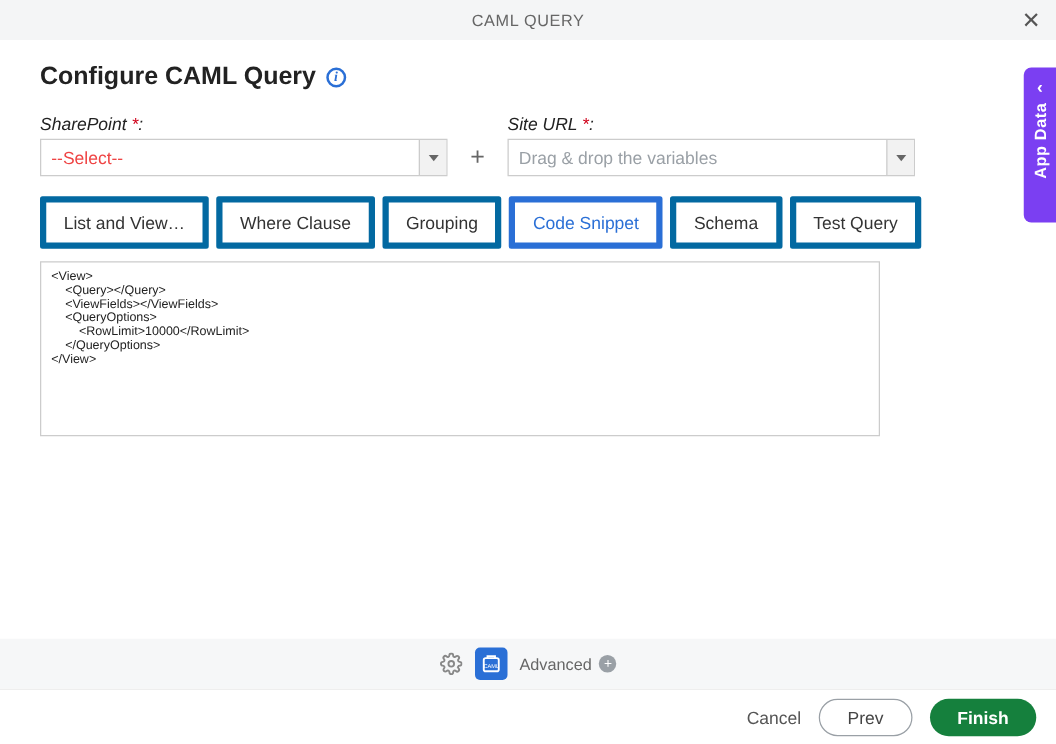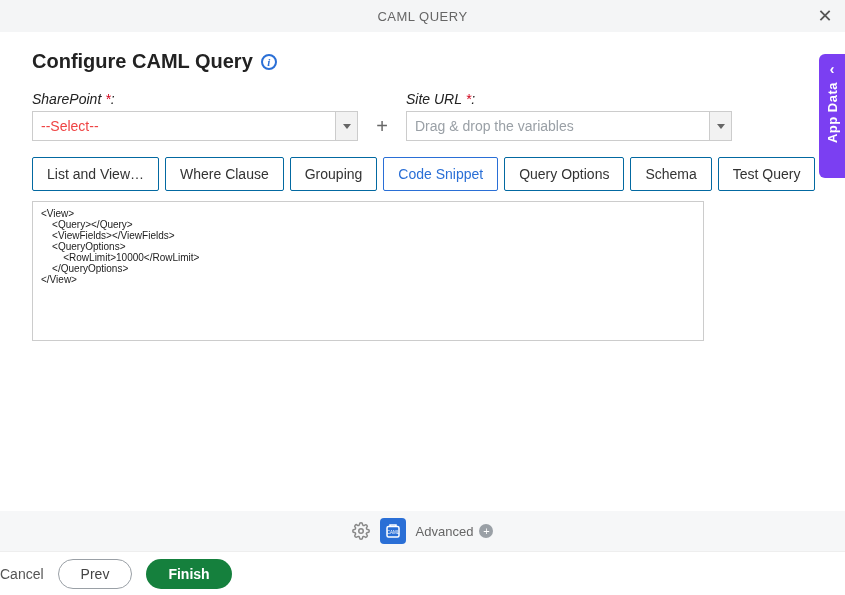--- a/index.html
+++ b/index.html
@@ -118,21 +118,21 @@
     cursor: pointer;
   }
   .sp-field { width: 326px; }
   .site-field { width: 326px; }
   .tabs {
     display: flex;
     gap: 6px;
     margin-bottom: 10px;
   }
   .tab {
-    border: 1px solid #0369a1;
+    border: 5px solid #0369a1;
     padding: 8px 14px;
     font-size: 14px;
     color: #333;
     background: #fff;
     cursor: pointer;
     border-radius: 2px;
     white-space: nowrap;
   }
   .tab.active {
     border-color: #2a6fd6;
@@ -197,20 +197,21 @@
     justify-content: center;
     line-height: 1;
   }
   .footer {
     position: absolute;
     bottom: 0; left: 0; right: 0;
     height: 44px;
     border-top: 1px solid #eee;
     display: flex;
     align-items: center;
+    justify-content: flex-end;
     gap: 14px;
     padding-right: 16px;
     background: #fff;
   }
   .btn-text {
     color: #555;
     font-size: 14px;
     cursor: pointer;
   }
   .btn-outline {
@@ -300,21 +301,20 @@
         </div>
       </div>
     </div>
   </div>
 
   <div class="tabs">
     <div class="tab">List and View…</div>
     <div class="tab">Where Clause</div>
     <div class="tab">Grouping</div>
     <div class="tab active">Code Snippet</div>
-    <div class="tab">Query Options</div>
     <div class="tab">Schema</div>
     <div class="tab">Test Query</div>
   </div>
 
   <div class="code-box">&lt;View&gt;
     &lt;Query&gt;&lt;/Query&gt;
     &lt;ViewFields&gt;&lt;/ViewFields&gt;
     &lt;QueryOptions&gt;
         &lt;RowLimit&gt;10000&lt;/RowLimit&gt;
     &lt;/QueryOptions&gt;

